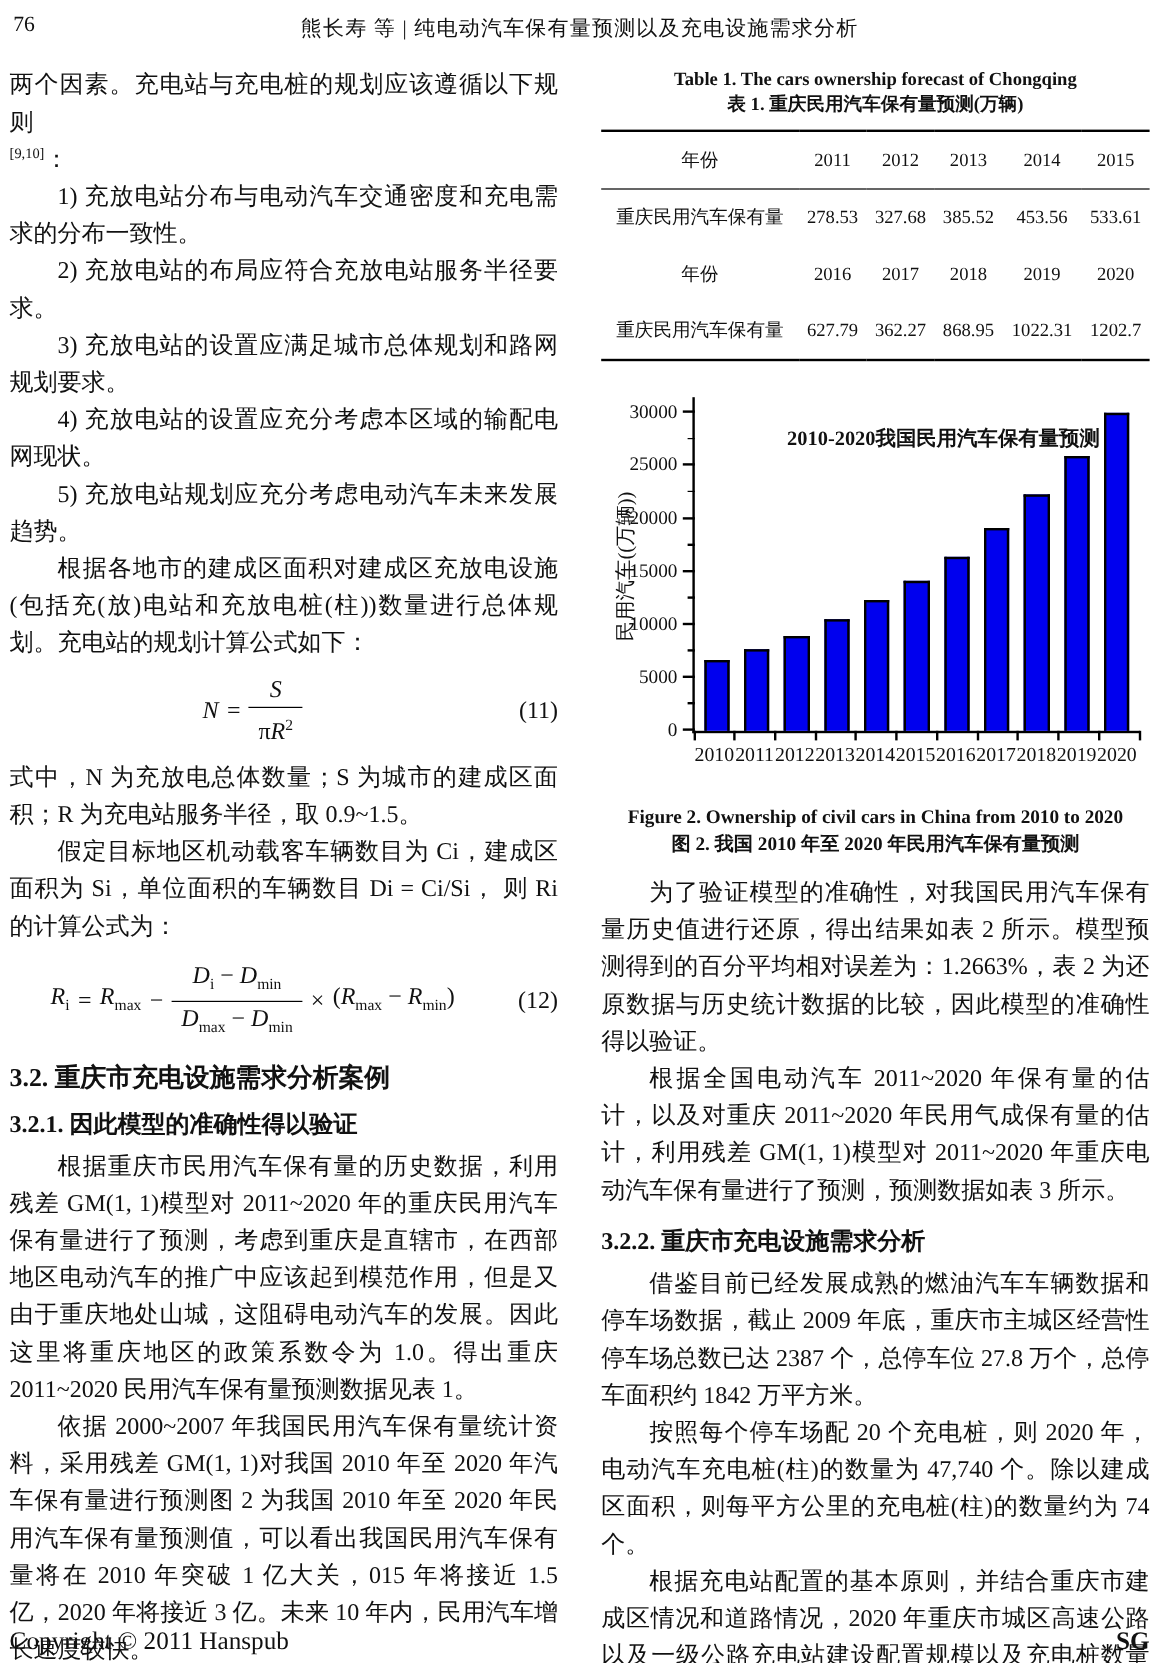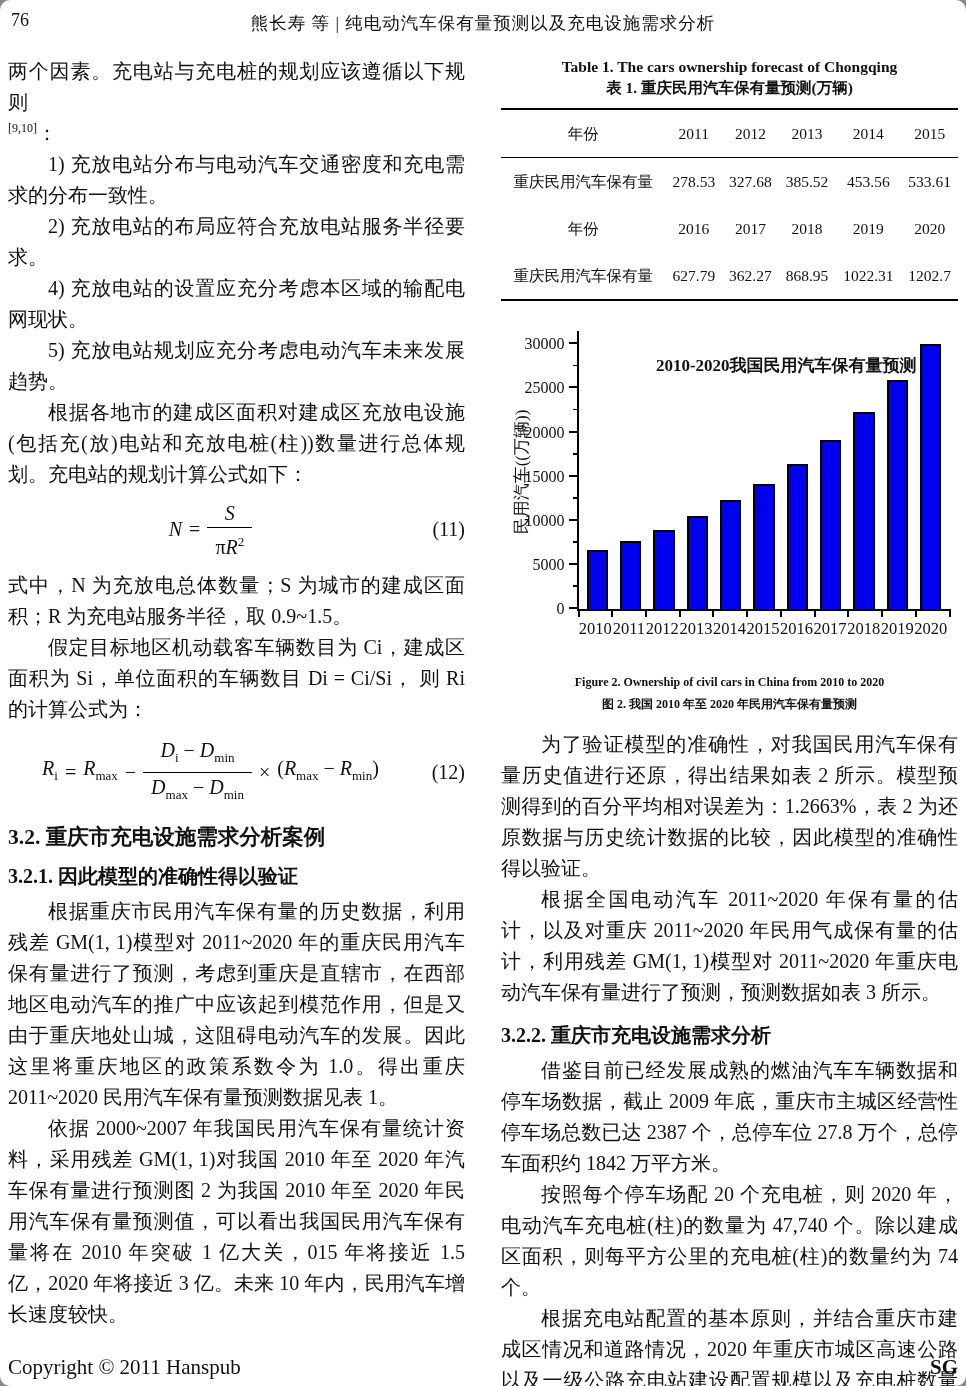--- a/index.html
+++ b/index.html
@@ -6,21 +6,20 @@
   .page {
     position: relative;
     width: 966px; height: 1386px;
     margin: 0 auto;
     background: #ffffff;
     color: #111;
     font-family: "Liberation Serif", "DejaVu Serif", serif;
     box-sizing: border-box;
     padding: 10px 5px 0 5px;
     overflow: hidden;
-    border-radius: 10px;
   }
   
   .hdr { position: relative; height: 30px; }
   .hdr .pageno { position:absolute; left:6px; top:0; font-size:18px; }
   .hdr .htitle { position:absolute; left:0; right:0; top:1px; text-align:center; font-size:17.5px; letter-spacing:1px; }
   
   .cols { display:flex; gap:36px; margin-top:16px; padding:0 3px; }
   .col { width:460px; font-size:20px; line-height:31px; text-align:justify; }
   .col p { margin:0; }
   .indent { text-indent:2em; }
@@ -54,21 +53,21 @@
   .bars { position:absolute; left:0; right:0; top:0; bottom:0; display:flex; align-items:flex-end; padding:0 2px; }
   .bar-slot { flex:1; display:flex; justify-content:center; align-items:flex-end; height:100%; }
   .bar { width:64%; border:2px solid #000; border-bottom:none; box-sizing:border-box; }
   .ytick { position:absolute; left:-10px; width:10px; height:2px; background:#000; }
   .ytick.minor { left:-6px; width:6px; height:1.5px; }
   .ytick-label { position:absolute; right:calc(100% + 14px); transform:translateY(50%); font-size:16px; line-height:1; }
   .xtick { position:absolute; top:100%; width:2px; height:8px; background:#000; transform:translateX(-1px); }
   .chart-xlabels { position:absolute; left:72px; right:5px; bottom:28px; height:24px; display:flex; padding:0 2px; }
   .xlbl { flex:1; text-align:center; font-size:16.5px; line-height:24px; }
   .chart-xlabel { position:absolute; left:72px; right:5px; bottom:0; text-align:center; font-size:17.5px; }
-  .fcap { text-align:center; font-weight:bold; font-size:12px; line-height:22px; margin:6px 0 0 0; }
+  .fcap { text-align:center; font-weight:bold; font-size:16px; line-height:22px; margin:6px 0 0 0; }
   .rc-text { margin-top:14px; }
   
   .ftr { position:absolute; left:8px; right:8px; bottom:6px; display:flex; justify-content:space-between; font-size:21px; }
   .ftr .sg { font-weight:bold; }
 </style>
 </head>
 <body>
 
 <div class="page">
 
@@ -77,20 +76,21 @@
     <span class="htitle">熊长寿 等 | 纯电动汽车保有量预测以及充电设施需求分析</span>
   </div>
 
   <div class="cols">
 
     <div class="col">
       <p>两个因素。充电站与充电桩的规划应该遵循以下规则</p>
       <p><sup class="ref">[9,10]</sup><span>：</span></p>
       <p class="indent">1) 充放电站分布与电动汽车交通密度和充电需求的分布一致性。</p>
       <p class="indent">2) 充放电站的布局应符合充放电站服务半径要求。</p>
+      <p class="indent">3) 充放电站的设置应满足城市总体规划和路网规划要求。</p>
       <p class="indent">4) 充放电站的设置应充分考虑本区域的输配电网现状。</p>
       <p class="indent">5) 充放电站规划应充分考虑电动汽车未来发展趋势。</p>
       <p class="indent">根据各地市的建成区面积对建成区充放电设施(包括充(放)电站和充放电桩(柱))数量进行总体规划。充电站的规划计算公式如下：</p>
 
       <div class="formula">
         <span class="f-body">
           <i>N</i>
           <span>=</span>
           <span class="frac">
             <span class="num"><i>S</i></span>

